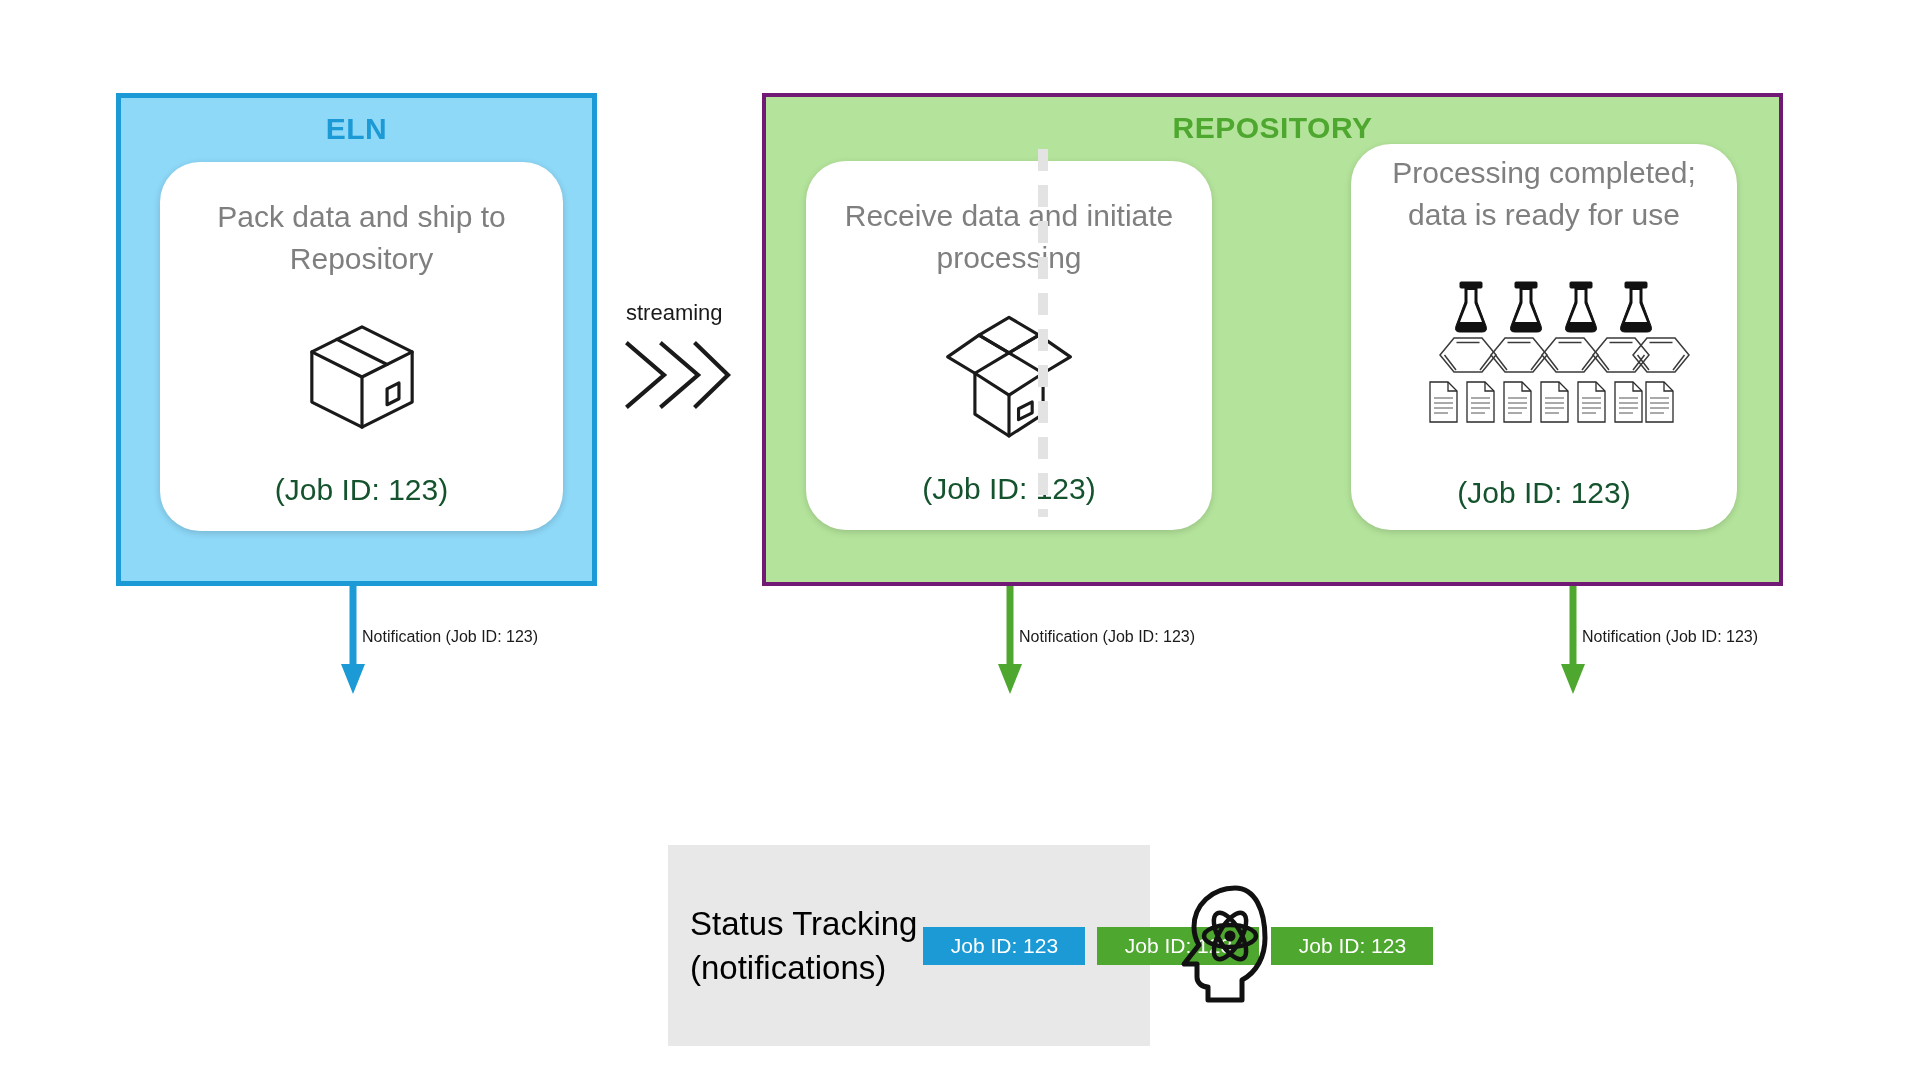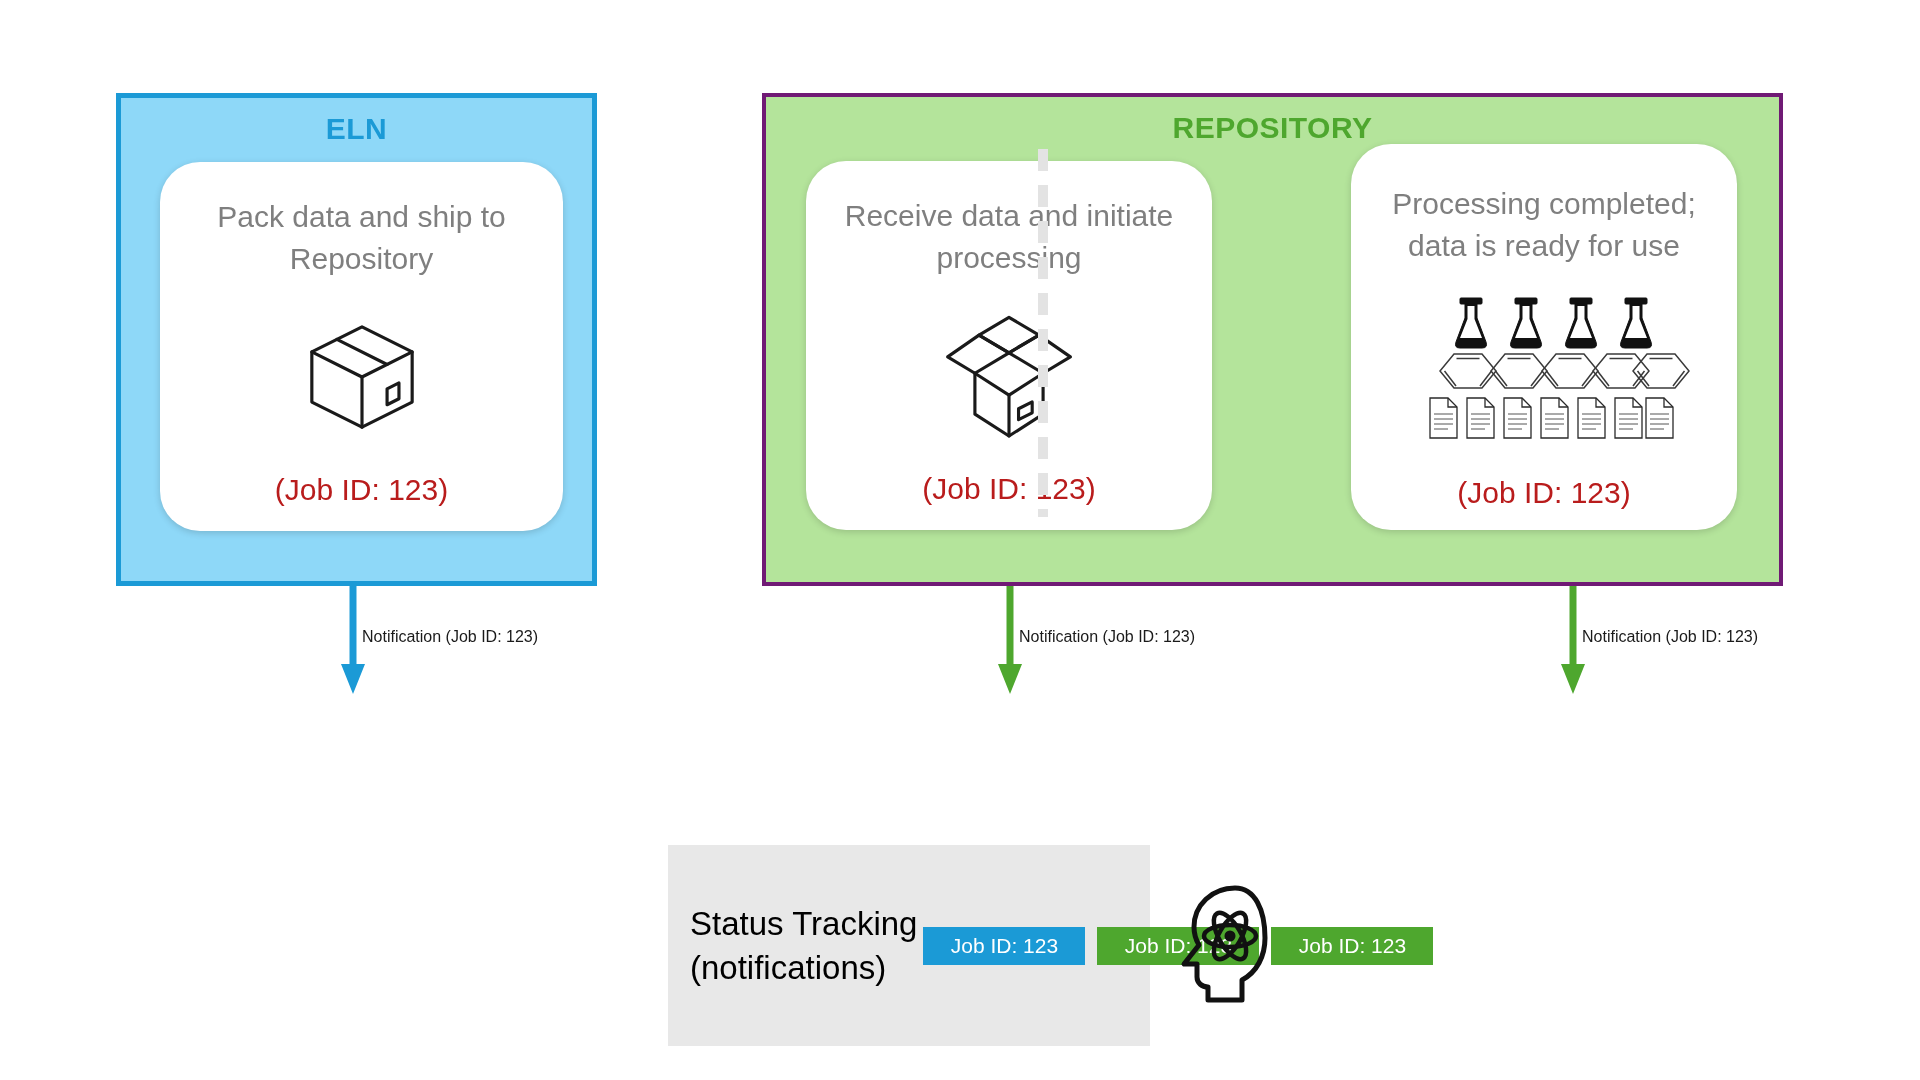--- a/index.html
+++ b/index.html
@@ -88,31 +88,31 @@
   }
 
   .card-head {
     margin-top: 34px;
     color: #7f7f7f;
     font-size: 30px;
     line-height: 42px;
     text-align: center;
     padding: 0 24px;
   }
-  .card-head.tight { margin-top: 39px; }
+  .card-head.tight { margin-top: 8px; }
 
   .card-icon {
     flex: 1 1 auto;
     display: flex;
     align-items: center;
     justify-content: center;
     width: 100%;
   }
   .card-foot {
-    color: #b91c1c;
+    color: #14532d;
     font-size: 30px;
     text-align: center;
     margin-bottom: 24px;
   }
   .card-done .card-foot { margin-bottom: 20px; }
 
   
   .repo-divider {
     position: absolute;
     left: 272px;
@@ -219,20 +219,30 @@
           <path d="M50 50 L50 88"></path>
           <path d="M31 21.5 L69 40.5"></path>
           <path d="M31 40.5 L69 21.5" stroke-opacity="0"></path>
           <path d="M69 59 L69 71 L78 66.5 L78 54.5 Z"></path>
         </svg>
       </div>
       <div class="card-foot">(Job ID: 123)</div>
     </div>
   </div>
 
+  <div class="streaming">
+    <div class="streaming-label">streaming</div>
+    <div class="streaming-chevrons">
+      <svg width="112" height="78" viewBox="0 0 112 78" fill="none" stroke="#1a1a1a" stroke-width="4.2" stroke-linecap="square">
+        <polyline points="8,8 44,39 8,70"></polyline>
+        <polyline points="42,8 78,39 42,70"></polyline>
+        <polyline points="76,8 108,39 76,70"></polyline>
+      </svg>
+    </div>
+  </div>
 
   <div class="panel panel-repo">
     <div class="panel-title green">REPOSITORY</div>
 
     <div class="card card-receive">
       <div class="card-head">Receive data and initiate processing</div>
       <div class="card-icon">
         <svg width="150" height="142" viewBox="0 0 110 104" fill="none" stroke="#1a1a1a" stroke-width="2.3" stroke-linejoin="round" stroke-linecap="round">
 
           <path d="M30 50 L30 80 L55 96 L80 80 L80 50"></path>

